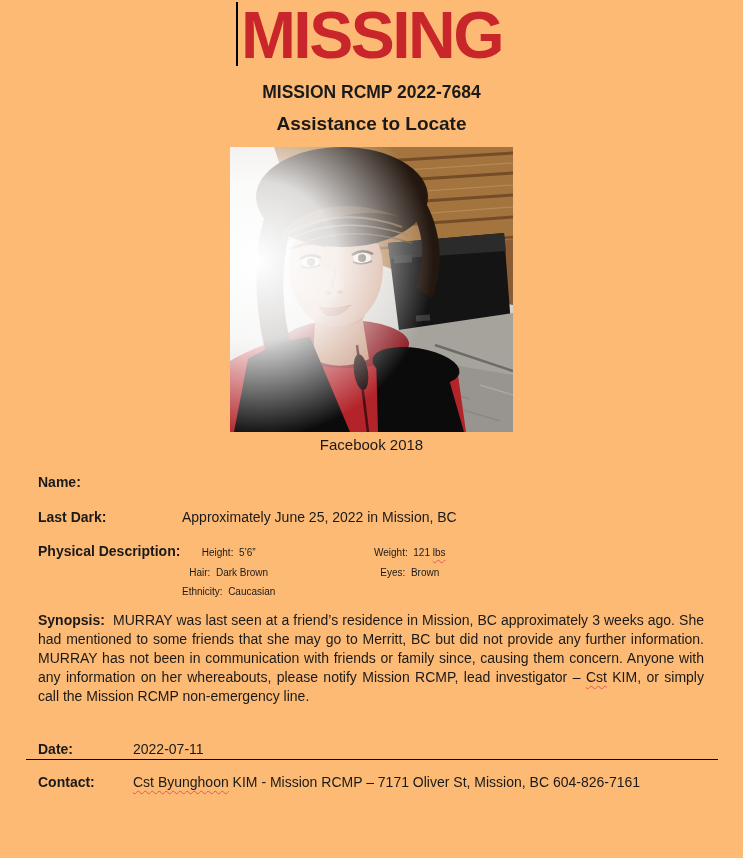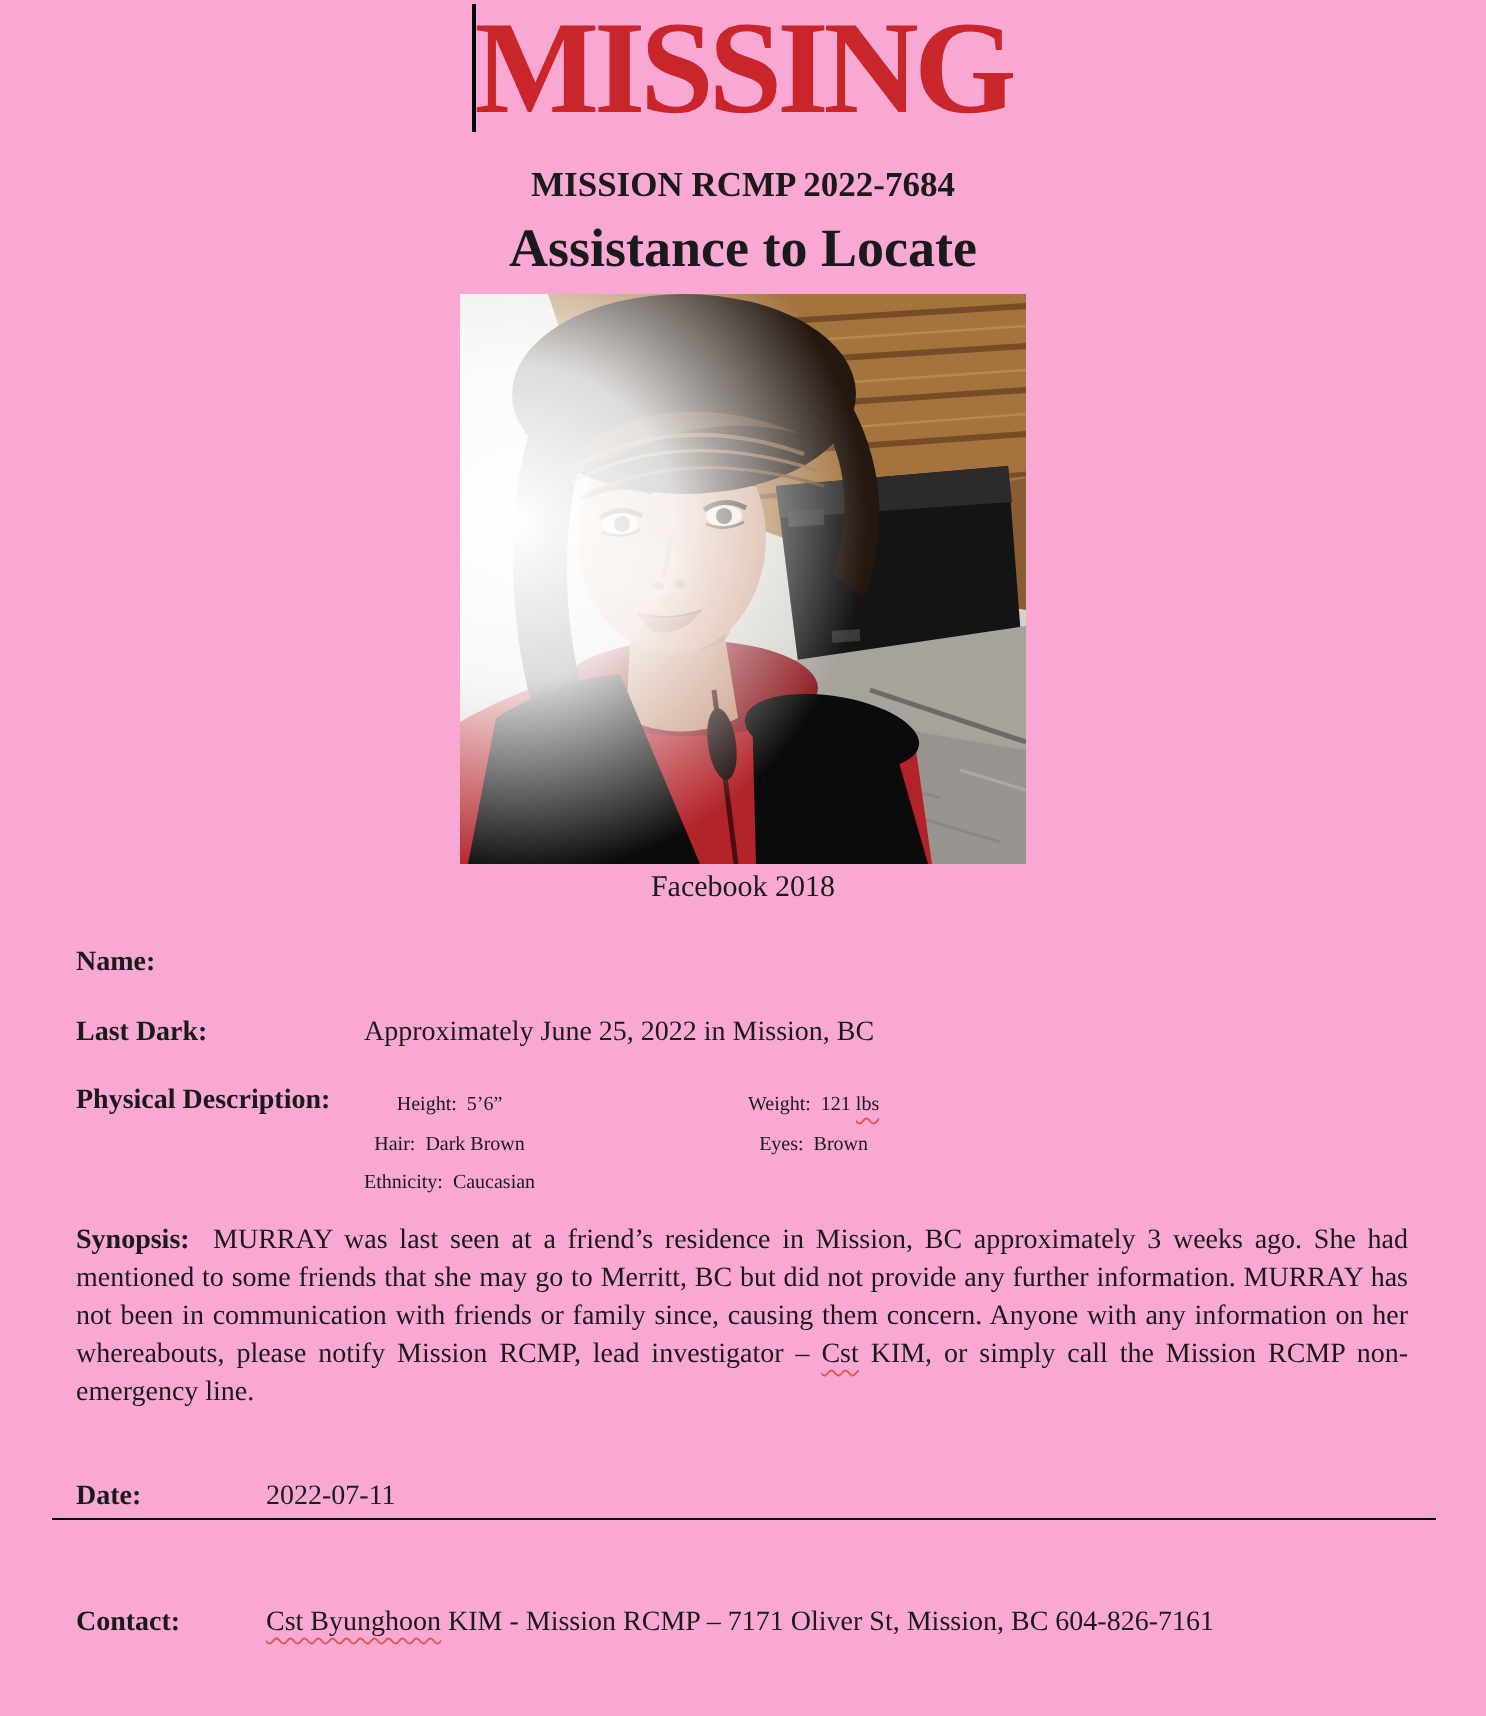--- a/index.html
+++ b/index.html
@@ -2,39 +2,39 @@
 <html style="--title-red: #c9262c; --squiggle: #e05a52; --text: #1a1a1a;"><head>
 <meta charset="utf-8">
 <style>
   :root{
     --title-red:#c9262c;
     --squiggle:#e05a52;
     --text:#1a1a1a;
   }
   html,body{margin:0;padding:0;background:#fff;}
   .page{
-    position:relative;width:743px;height:858px;background:#f9a8d4;overflow:hidden;
-    font-family:Liberation Serif, serif;color:var(--text);
+    position:relative;width:743px;height:858px;background:#fdba74;overflow:hidden;
+    font-family:Liberation Sans, sans-serif;color:var(--text);
   }
   
   .title-bar{position:absolute;left:236px;top:2px;width:2px;height:64px;background:#000;}
   .title{
     position:absolute;left:0;right:0;top:0;height:70px;
     display:flex;align-items:center;justify-content:center;
     font-size:66px;font-weight:bold;letter-spacing:-2.5px;color:var(--title-red);
   }
   .case-line{
     position:absolute;left:0;right:0;top:82px;height:20px;
     display:flex;align-items:center;justify-content:center;
     font-size:17.5px;font-weight:bold;
   }
   .subtitle{
     position:absolute;left:0;right:0;top:110px;height:28px;
     display:flex;align-items:center;justify-content:center;
-    font-size:27px;font-weight:bold;
+    font-size:19px;font-weight:bold;
   }
   
   .photo{position:absolute;left:230px;top:147px;width:283px;height:285px;overflow:hidden;}
   .photo svg{display:block;width:100%;height:100%;}
   .caption{
     position:absolute;left:0;right:0;top:436px;height:17px;
     display:flex;align-items:center;justify-content:center;font-size:15px;
   }
   
   .row{position:absolute;left:38px;width:666px;}
@@ -55,21 +55,21 @@
   }
   
   .synopsis{
     position:absolute;left:38px;top:611px;width:666px;
     font-size:14px;line-height:19px;text-align:justify;text-align-last:left;
   }
   .synopsis b{font-weight:bold;}
   
   .divider{position:absolute;left:26px;top:759px;width:692px;height:1px;background:#000;}
   .row-date{top:741px;height:20px;padding-left:44px;}
-  .row-contact{top:774px;height:20px;margin-top:30px;}
+  .row-contact{top:774px;height:20px;}
   .row-date .val,.row-contact .val{left:95px;}
 </style>
 </head>
 <body>
 
 <div class="page">
 
   <div class="title-bar"></div>
   <div class="title">MISSING</div>
   <div class="case-line">MISSION RCMP 2022-7684</div>

